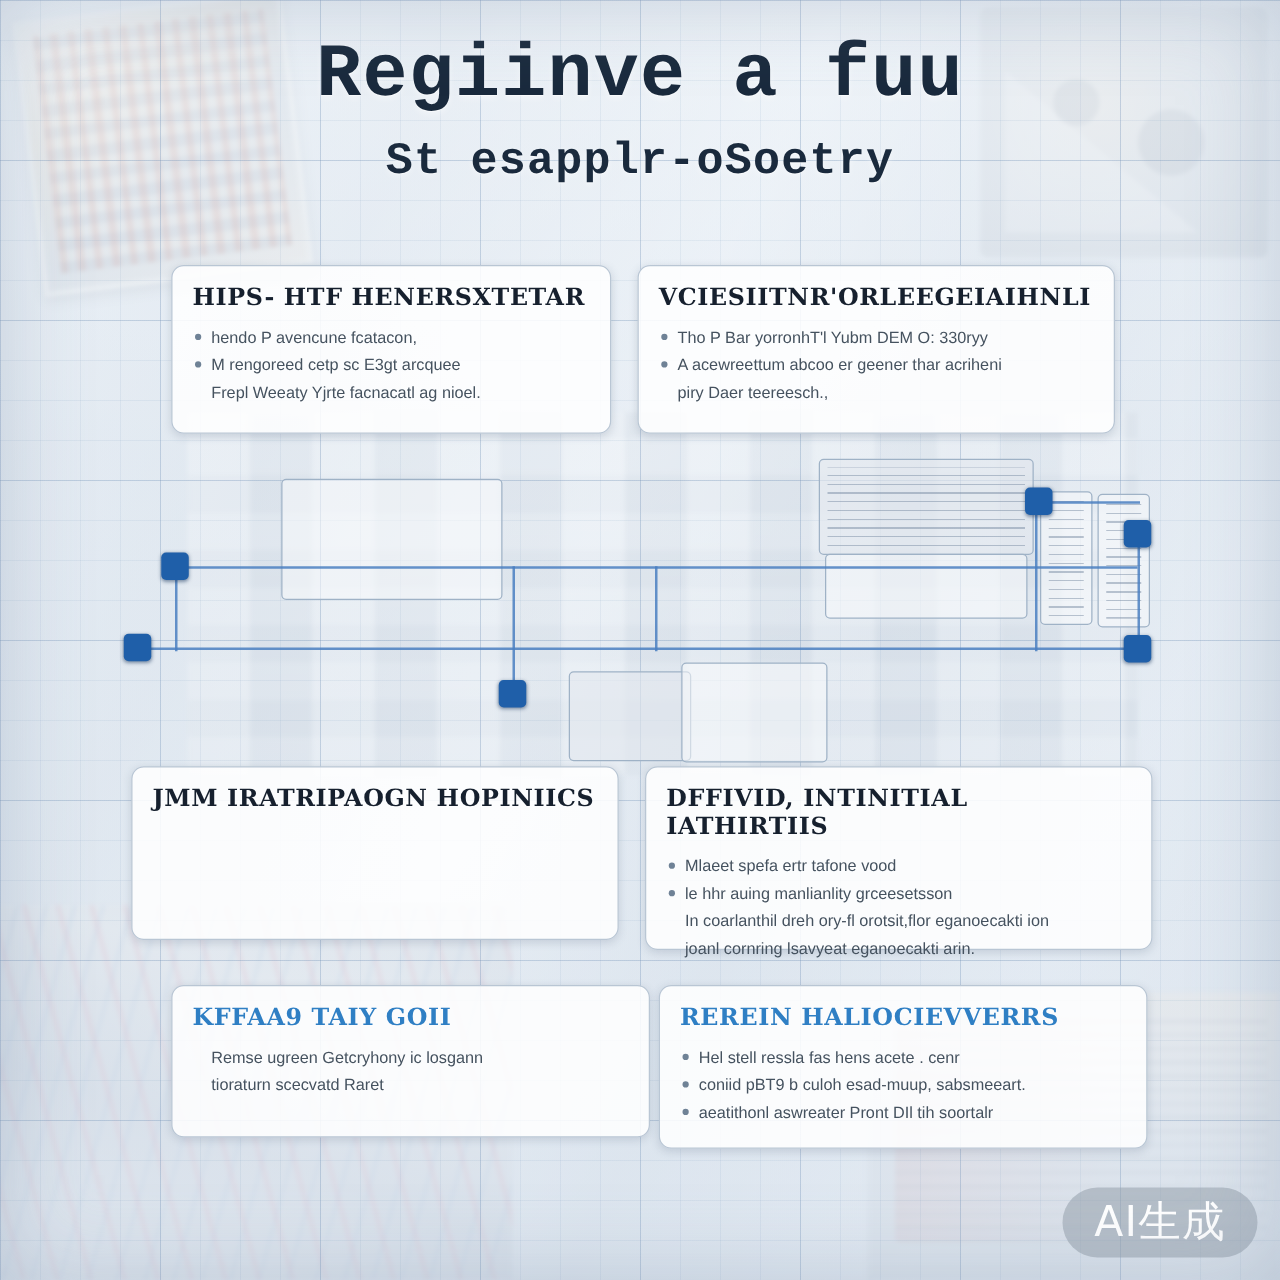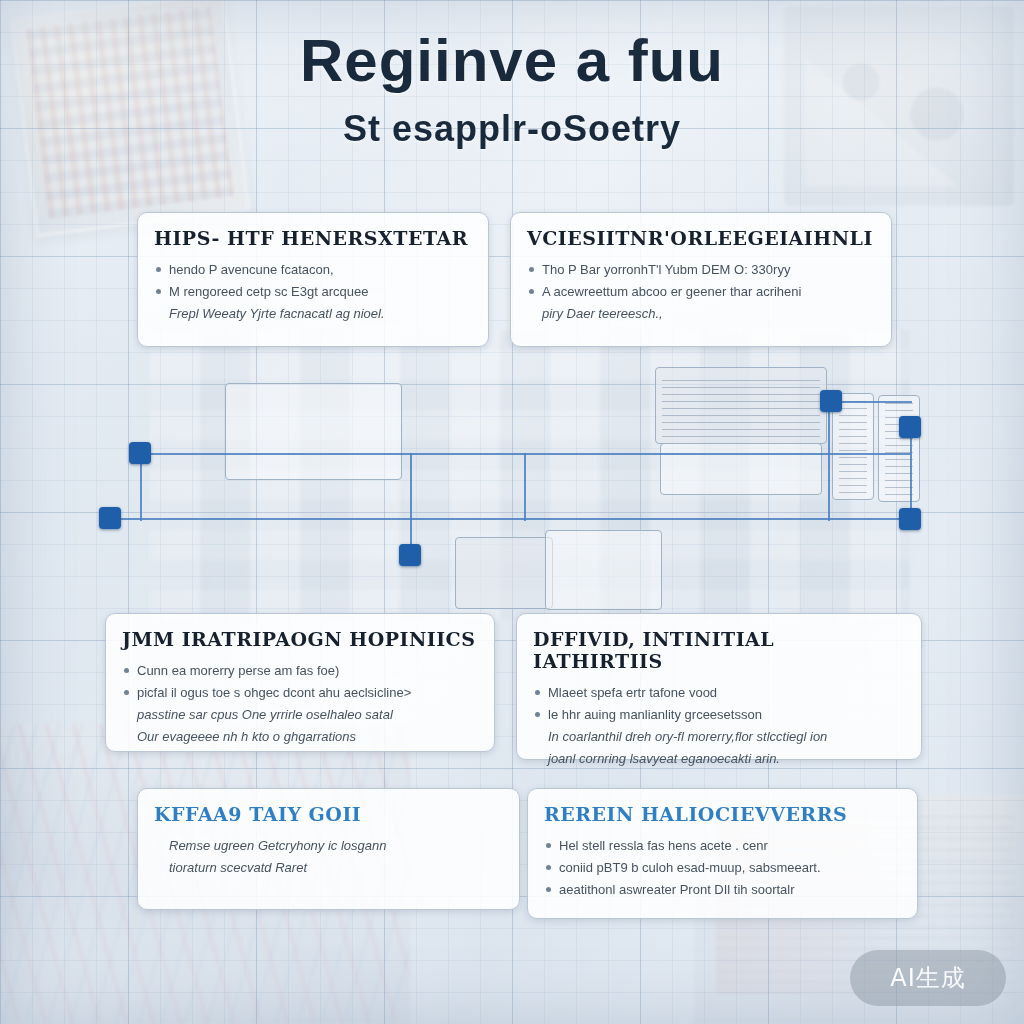--- a/index.html
+++ b/index.html
@@ -120,21 +120,21 @@
   }
 
   
   .title-block {
     position: absolute;
     left: 0; right: 0; top: 26px;
     text-align: center;
     pointer-events: none;
   }
   .title-line {
-    font-family: Liberation Sans, sans-serif;
+    font-family: Liberation Mono, monospace;
     font-weight: bold;
     color: #1a2a3d;
     letter-spacing: 1px;
     text-shadow: 0 1px 0 rgba(255,255,255,.55), 0 2px 6px rgba(255,255,255,.45);
   }
   .title-line.l1 { font-size: 60px; line-height: 70px; filter: blur(.5px); }
   .title-line.l2 { font-size: 36px; line-height: 66px; filter: blur(.6px); }
 
   
   .card {
@@ -168,21 +168,21 @@
     overflow: hidden;
   }
   .bullets li:before {
     content: "";
     position: absolute;
     left: 2px; top: 8px;
     width: 5px; height: 5px;
     background: #6f8296;
     border-radius: 50%;
   }
-  .bullets li.nodot { padding-left: 15px; font-style: italic; }
+  .bullets li.nodot { padding-left: 15px; }
   .bullets li.nodot:before { display: none; }
 
   
   #card-top-left    { left: 137px; top: 212px;  width: 352px; height: 135px; }
   #card-top-right   { left: 510px; top: 212px;  width: 382px; height: 135px; }
   #card-mid-left    { left: 105px; top: 613px;  width: 390px; height: 139px; }
   #card-mid-right   { left: 516px; top: 613px;  width: 406px; height: 147px; }
   #card-bot-left    { left: 137px; top: 788px;  width: 383px; height: 122px; }
   #card-bot-right   { left: 527px; top: 788px;  width: 391px; height: 131px; }
 
@@ -216,21 +216,21 @@
   }
 
   
   .watermark {
     position: absolute;
     right: 18px; bottom: 18px;
     width: 156px; height: 56px;
     border-radius: 28px;
     background: rgba(150,160,172,.55);
     color: #ffffff;
-    font-size: 24px;
+    font-size: 34px;
     letter-spacing: 1px;
     display: flex;
     align-items: center;
     justify-content: center;
     font-family: "DejaVu Sans", sans-serif;
   }
 
   .vig {
     position: absolute;
     inset: 0;
@@ -304,34 +304,28 @@
     <h3>VCIESIITNR'ORLEEGEIAIHNLI</h3>
     <ul class="bullets">
       <li>Tho P Bar yorronhT'l Yubm DEM O:  330ryy</li>
       <li>A acewreettum abcoo er geener thar acriheni</li>
       <li class="nodot">piry Daer teereesch.,</li>
     </ul>
   </div>
 
   <div class="card" id="card-mid-left">
     <h3>JMM IRATRIPAOGN HOPINIICS</h3>
-    <ul class="bullets">
-      <li>Cunn ea morerry perse am fas foe)</li>
-      <li>picfal il ogus toe  s ohgec dcont ahu aeclsicline&gt;</li>
-      <li class="nodot">passtine sar cpus One yrrirle oselhaleo satal</li>
-      <li class="nodot">Our evageeee nh h kto o ghgarrations</li>
-    </ul>
   </div>
 
   <div class="card" id="card-mid-right">
     <h3>DFFIVID, INTINITIAL IATHIRTIIS</h3>
     <ul class="bullets">
       <li>Mlaeet spefa ertr tafone  vood</li>
       <li>le hhr auing manlianlity grceesetsson</li>
-      <li class="nodot">In coarlanthil dreh ory-fl morerry,flor stlcctiegl ion</li>
+      <li class="nodot">In coarlanthil dreh ory-fl orotsit,flor eganoecakti ion</li>
       <li class="nodot">joanl cornring lsavyeat eganoecakti arin.</li>
     </ul>
   </div>
 
   <div class="card" id="card-bot-left">
     <h3 class="accent">KFFAA9 TAIY GOII</h3>
     <ul class="bullets">
       <li class="nodot">Remse ugreen  Getcryhony ic losgann</li>
       <li class="nodot">tioraturn scecvatd Raret</li>
     </ul>

